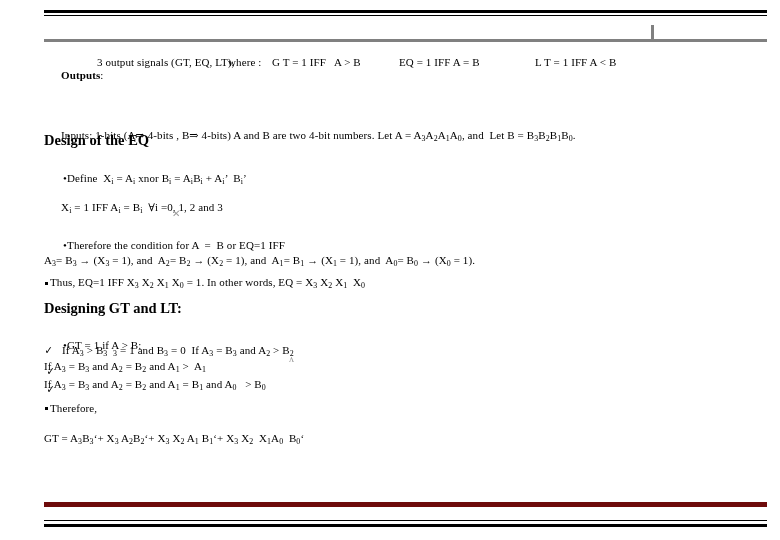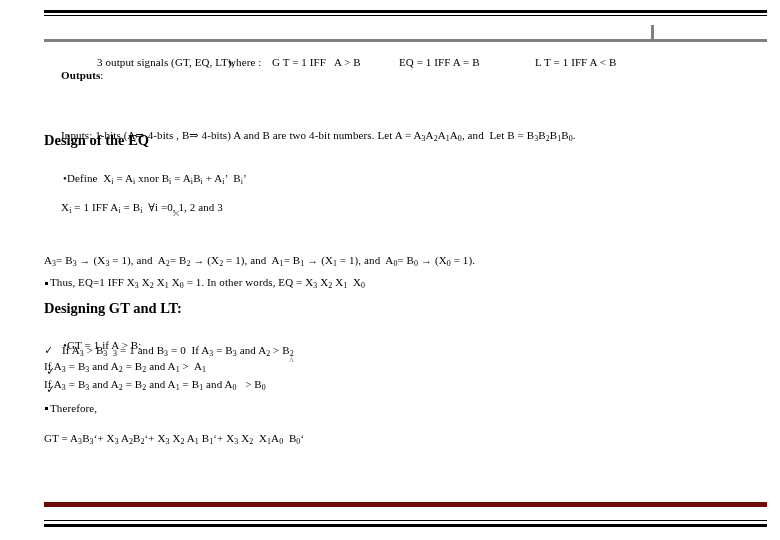--- a/index.html
+++ b/index.html
@@ -187,20 +187,23 @@
       <span>•</span><span>Define  X</span><sub>i</sub><span> = A</span><sub>i</sub><span> xnor B</span><sub>i</sub><span> = A</span><sub>i</sub><span>B</span><sub>i</sub><span> + A</span><sub>i</sub><span>’  B</span><sub>i</sub><span>’</span>
     </div>
 
     <div class="line" style="left:44px; top:138px;">
       <span>X</span><sub>i</sub><span> = 1 IFF A</span><sub>i</sub><span> = B</span><sub>i</sub><span>  ∀i =0, 1, 2 and 3</span>
     </div>
 
 
     <div class="smudge" style="left:172px; top:158px;">✕</div>
 
+    <div class="line" style="left:46px; top:176px;">
+      <span>•</span><span>Therefore the condition for A  =  B or EQ=1 IFF</span>
+    </div>
 
     <div class="line" style="left:44px; top:204px;">A<sub>3</sub>= B<sub>3</sub> → (X<sub>3</sub> = 1), and  A<sub>2</sub>= B<sub>2</sub> → (X<sub>2</sub> = 1), and  A<sub>1</sub>= B<sub>1</sub> → (X<sub>1</sub> = 1), and  A<sub>0</sub>= B<sub>0</sub> → (X<sub>0</sub> = 1).</div>
 
     <div class="sq-bullet" style="left:45px; top:232px;"></div>
     <div class="line" style="left:50px; top:226px;">Thus, EQ=1 IFF X<sub>3</sub> X<sub>2</sub> X<sub>1</sub> X<sub>0</sub> = 1. In other words, EQ = X<sub>3</sub> X<sub>2</sub> X<sub>1</sub>  X<sub>0</sub></div>
 
     <div class="heading" style="left:44px; top:250px;">Designing GT and LT:</div>
 
     <div class="line" style="left:46px; top:276px;">
       <span>•</span><span>GT = 1 if A &gt; B:</span>

